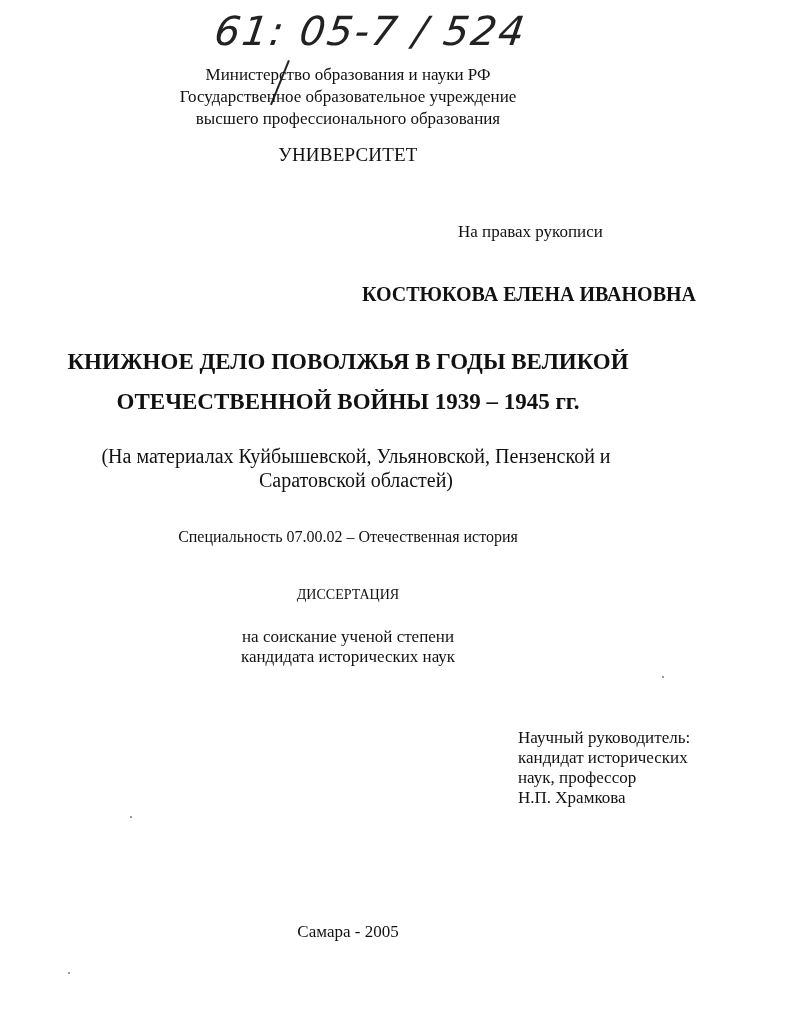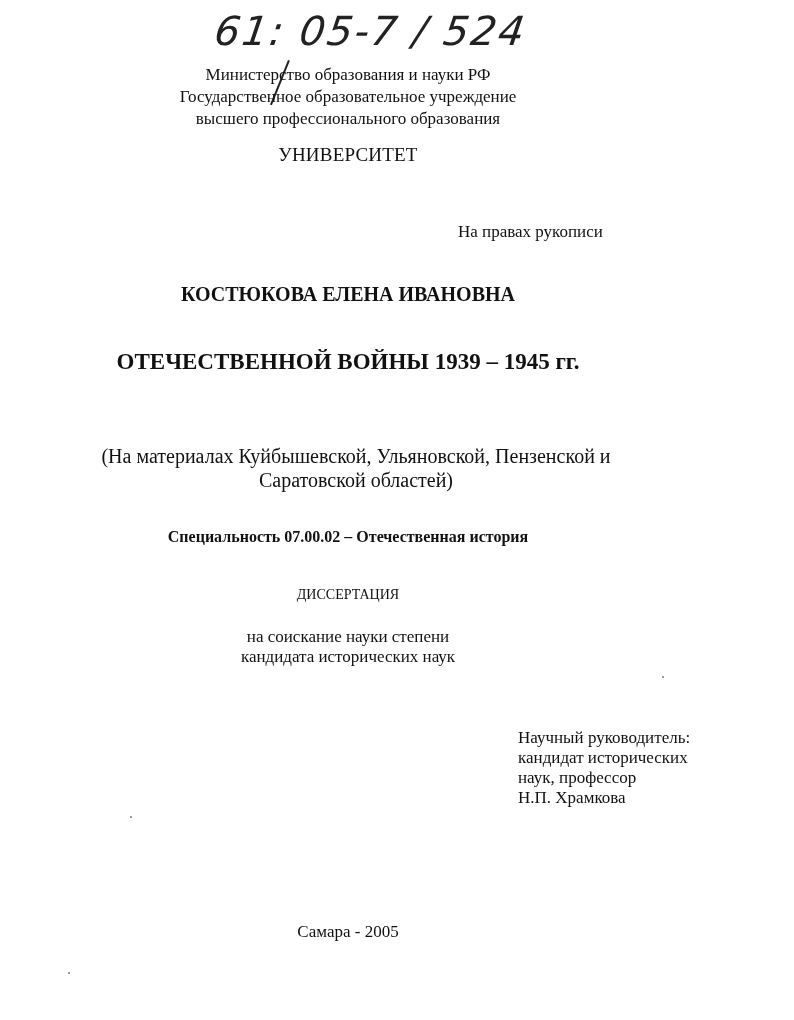--- a/index.html
+++ b/index.html
@@ -14,24 +14,24 @@
       font-style: italic; font-size: 40px; letter-spacing: 2px; color: #222;
       transform: skewX(-8deg);
     }
     .hand-slash {
       left: 288px; top: 60px; width: 2px; height: 48px; background: #222;
       transform: rotate(22deg); transform-origin: top left;
     }
     .ministry { top: 64px; font-size: 17px; line-height: 22px; }
     .univ { top: 140px; font-size: 19px; line-height: 29px; letter-spacing: 0.2px; }
     .rights { left: 458px; top: 222px; font-size: 17px; }
-    .author { top: 283px; font-size: 20px; font-weight: bold; }
+    .author { top: 283px; font-size: 20px; font-weight: bold; text-align: right; }
     .title { top: 342px; font-size: 23px; font-weight: bold; line-height: 40px; }
     .subtitle { top: 444px; font-size: 20px; line-height: 24px; padding-left: 8px; }
-    .specialty { top: 528px; font-size: 16px; font-weight: bold; }
+    .specialty { top: 528px; font-size: 16px; font-weight: normal; }
     .dtype { top: 587px; font-size: 14px; font-weight: normal; }
     .degree { top: 627px; font-size: 17px; line-height: 20px; }
     .supervisor { left: 518px; top: 728px; font-size: 17px; line-height: 20px; }
     .city { top: 922px; font-size: 17px; }
     .dot { width: 2px; height: 2px; background: #999; }
   </style>
 </head>
 <body>
 
 <div class="abs hand">61: 05-7 / 524</div>
@@ -45,34 +45,35 @@
 
 <div class="abs center univ">
   <div>УНИВЕРСИТЕТ</div>
 </div>
 
 <div class="abs rights">На правах рукописи</div>
 
 <div class="abs center author">КОСТЮКОВА ЕЛЕНА ИВАНОВНА</div>
 
 <div class="abs center title">
+  <div>КНИЖНОЕ ДЕЛО ПОВОЛЖЬЯ В ГОДЫ ВЕЛИКОЙ</div>
   <div>ОТЕЧЕСТВЕННОЙ ВОЙНЫ 1939 – 1945 гг.</div>
 </div>
 
 <div class="abs center subtitle">
   <div>(На материалах Куйбышевской, Ульяновской, Пензенской и</div>
   <div>Саратовской областей)</div>
 </div>
 
 <div class="abs center specialty">Специальность 07.00.02 – Отечественная история</div>
 
 <div class="abs center dtype">ДИССЕРТАЦИЯ</div>
 
 <div class="abs center degree">
-  <div>на соискание науки степени</div>
+  <div>на соискание ученой степени</div>
   <div>кандидата исторических наук</div>
 </div>
 
 <div class="abs supervisor">
   <div>Научный руководитель:</div>
   <div>кандидат исторических</div>
   <div>наук, профессор</div>
   <div>Н.П. Храмкова</div>
 </div>
 

